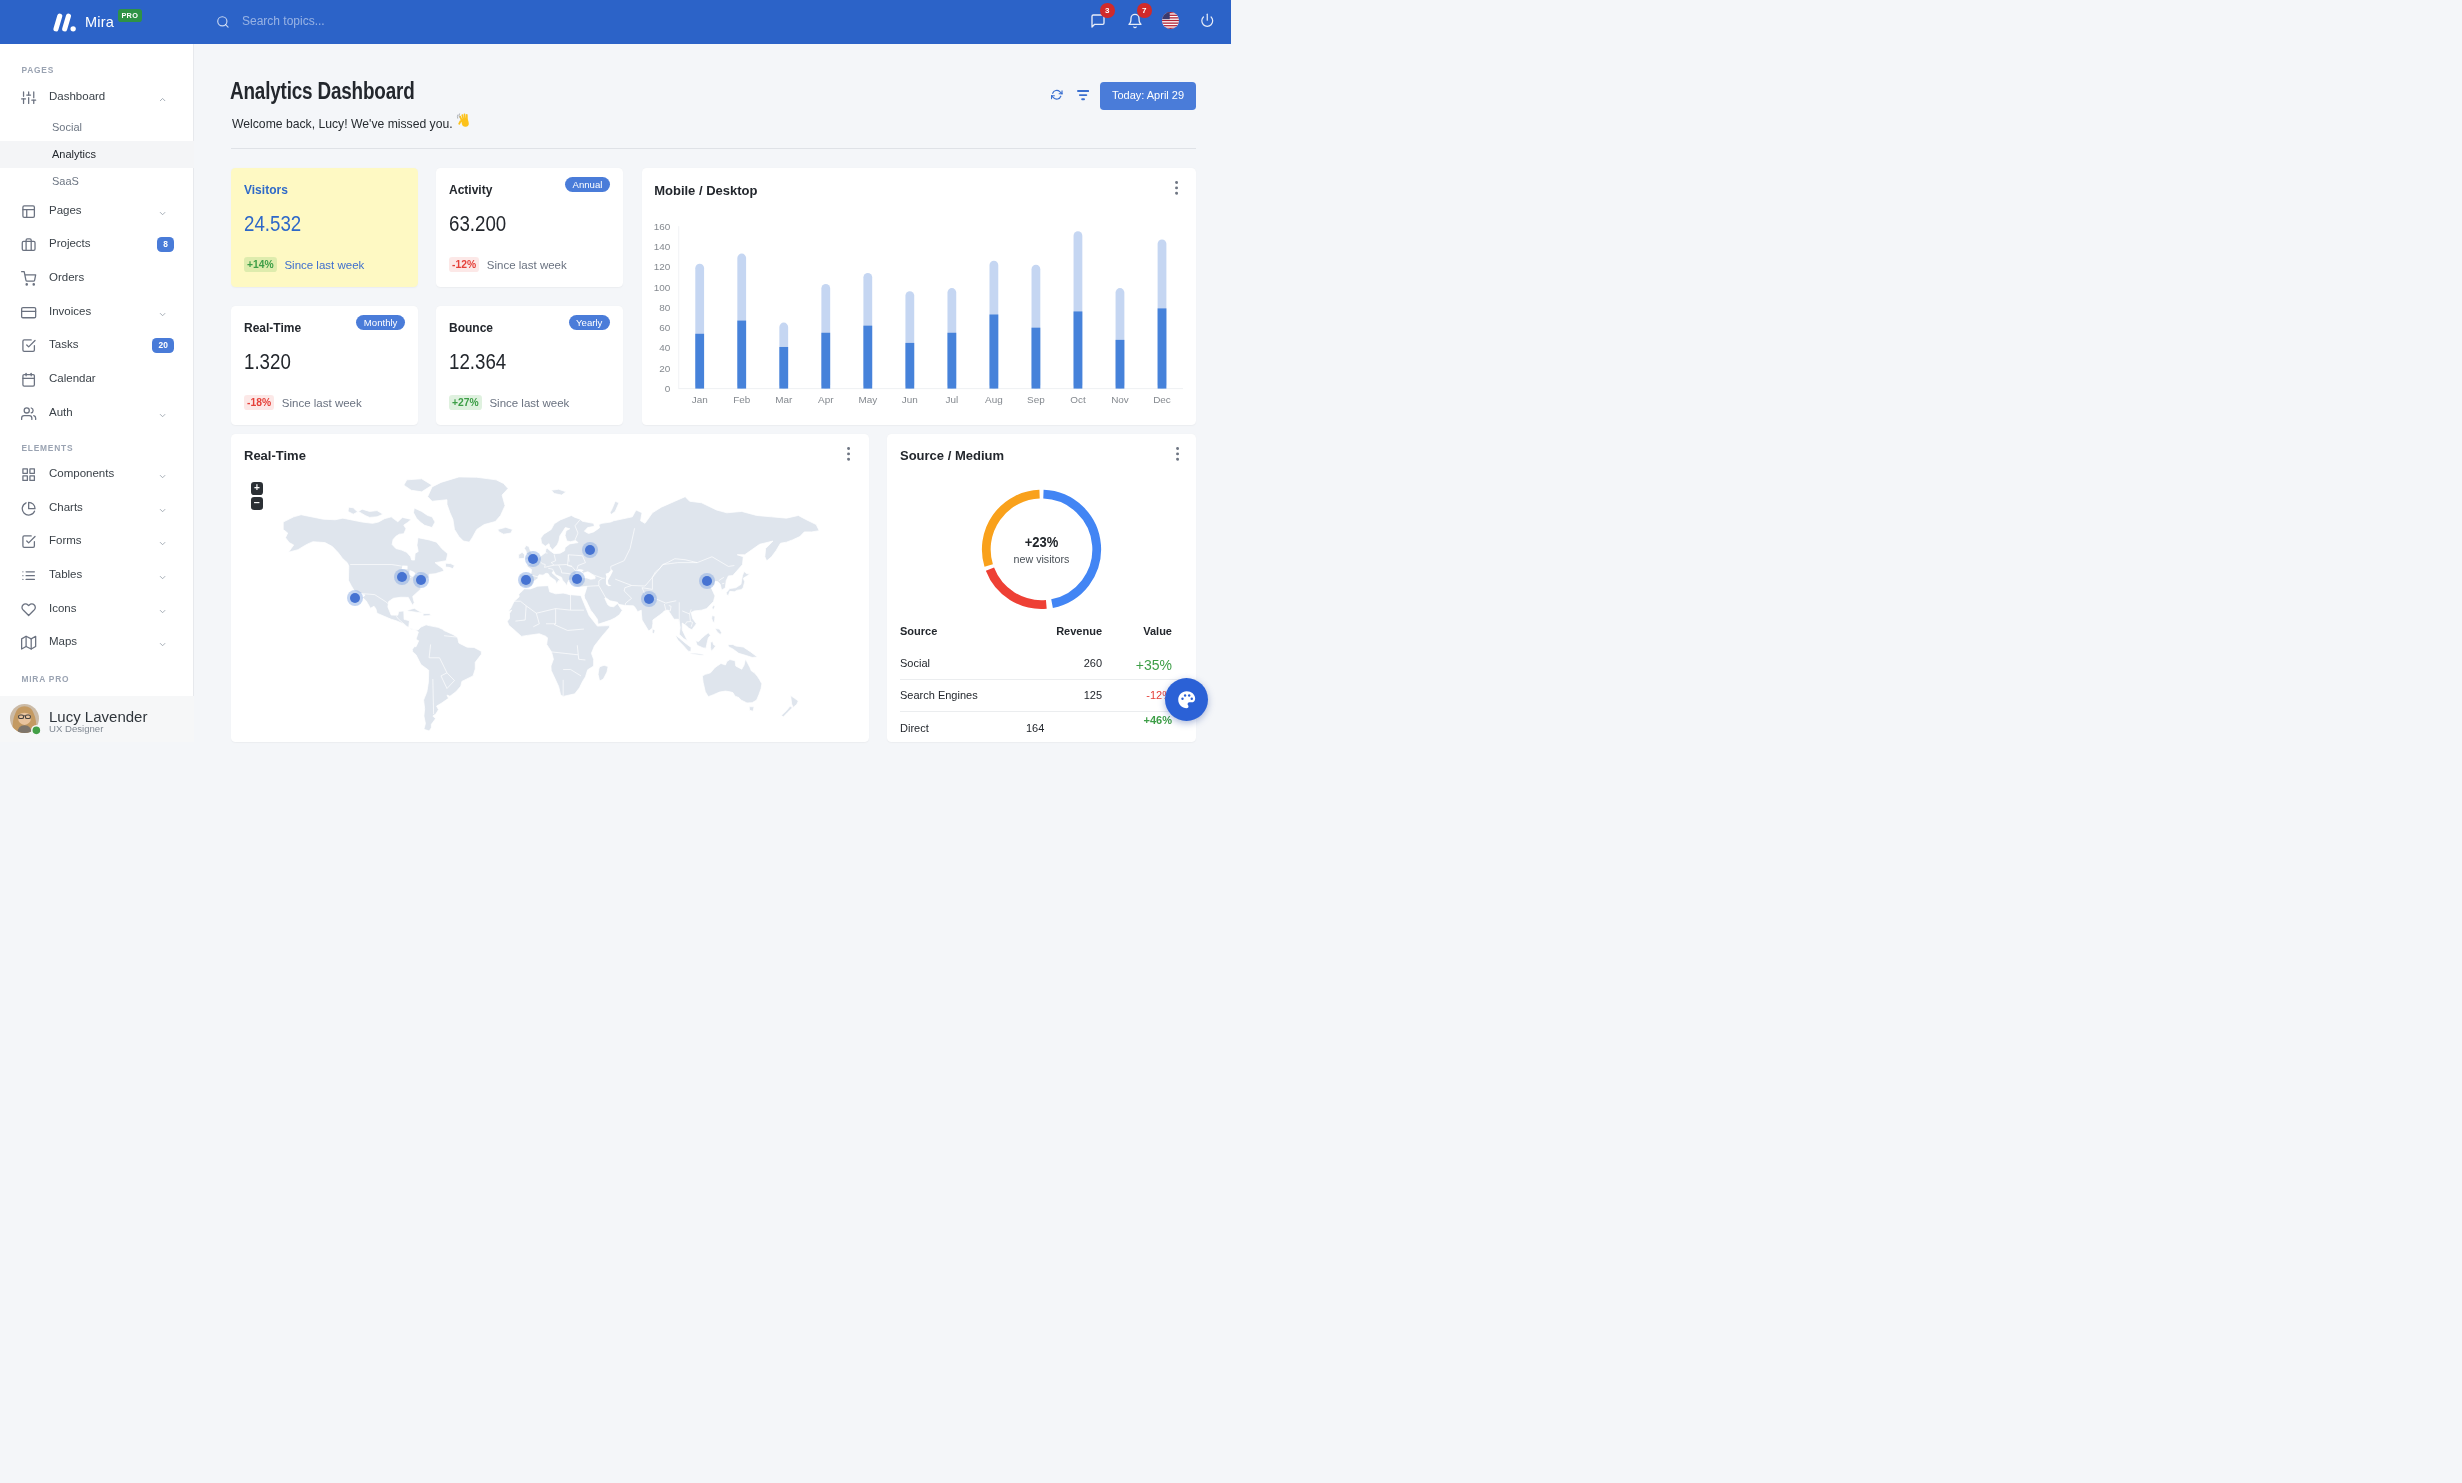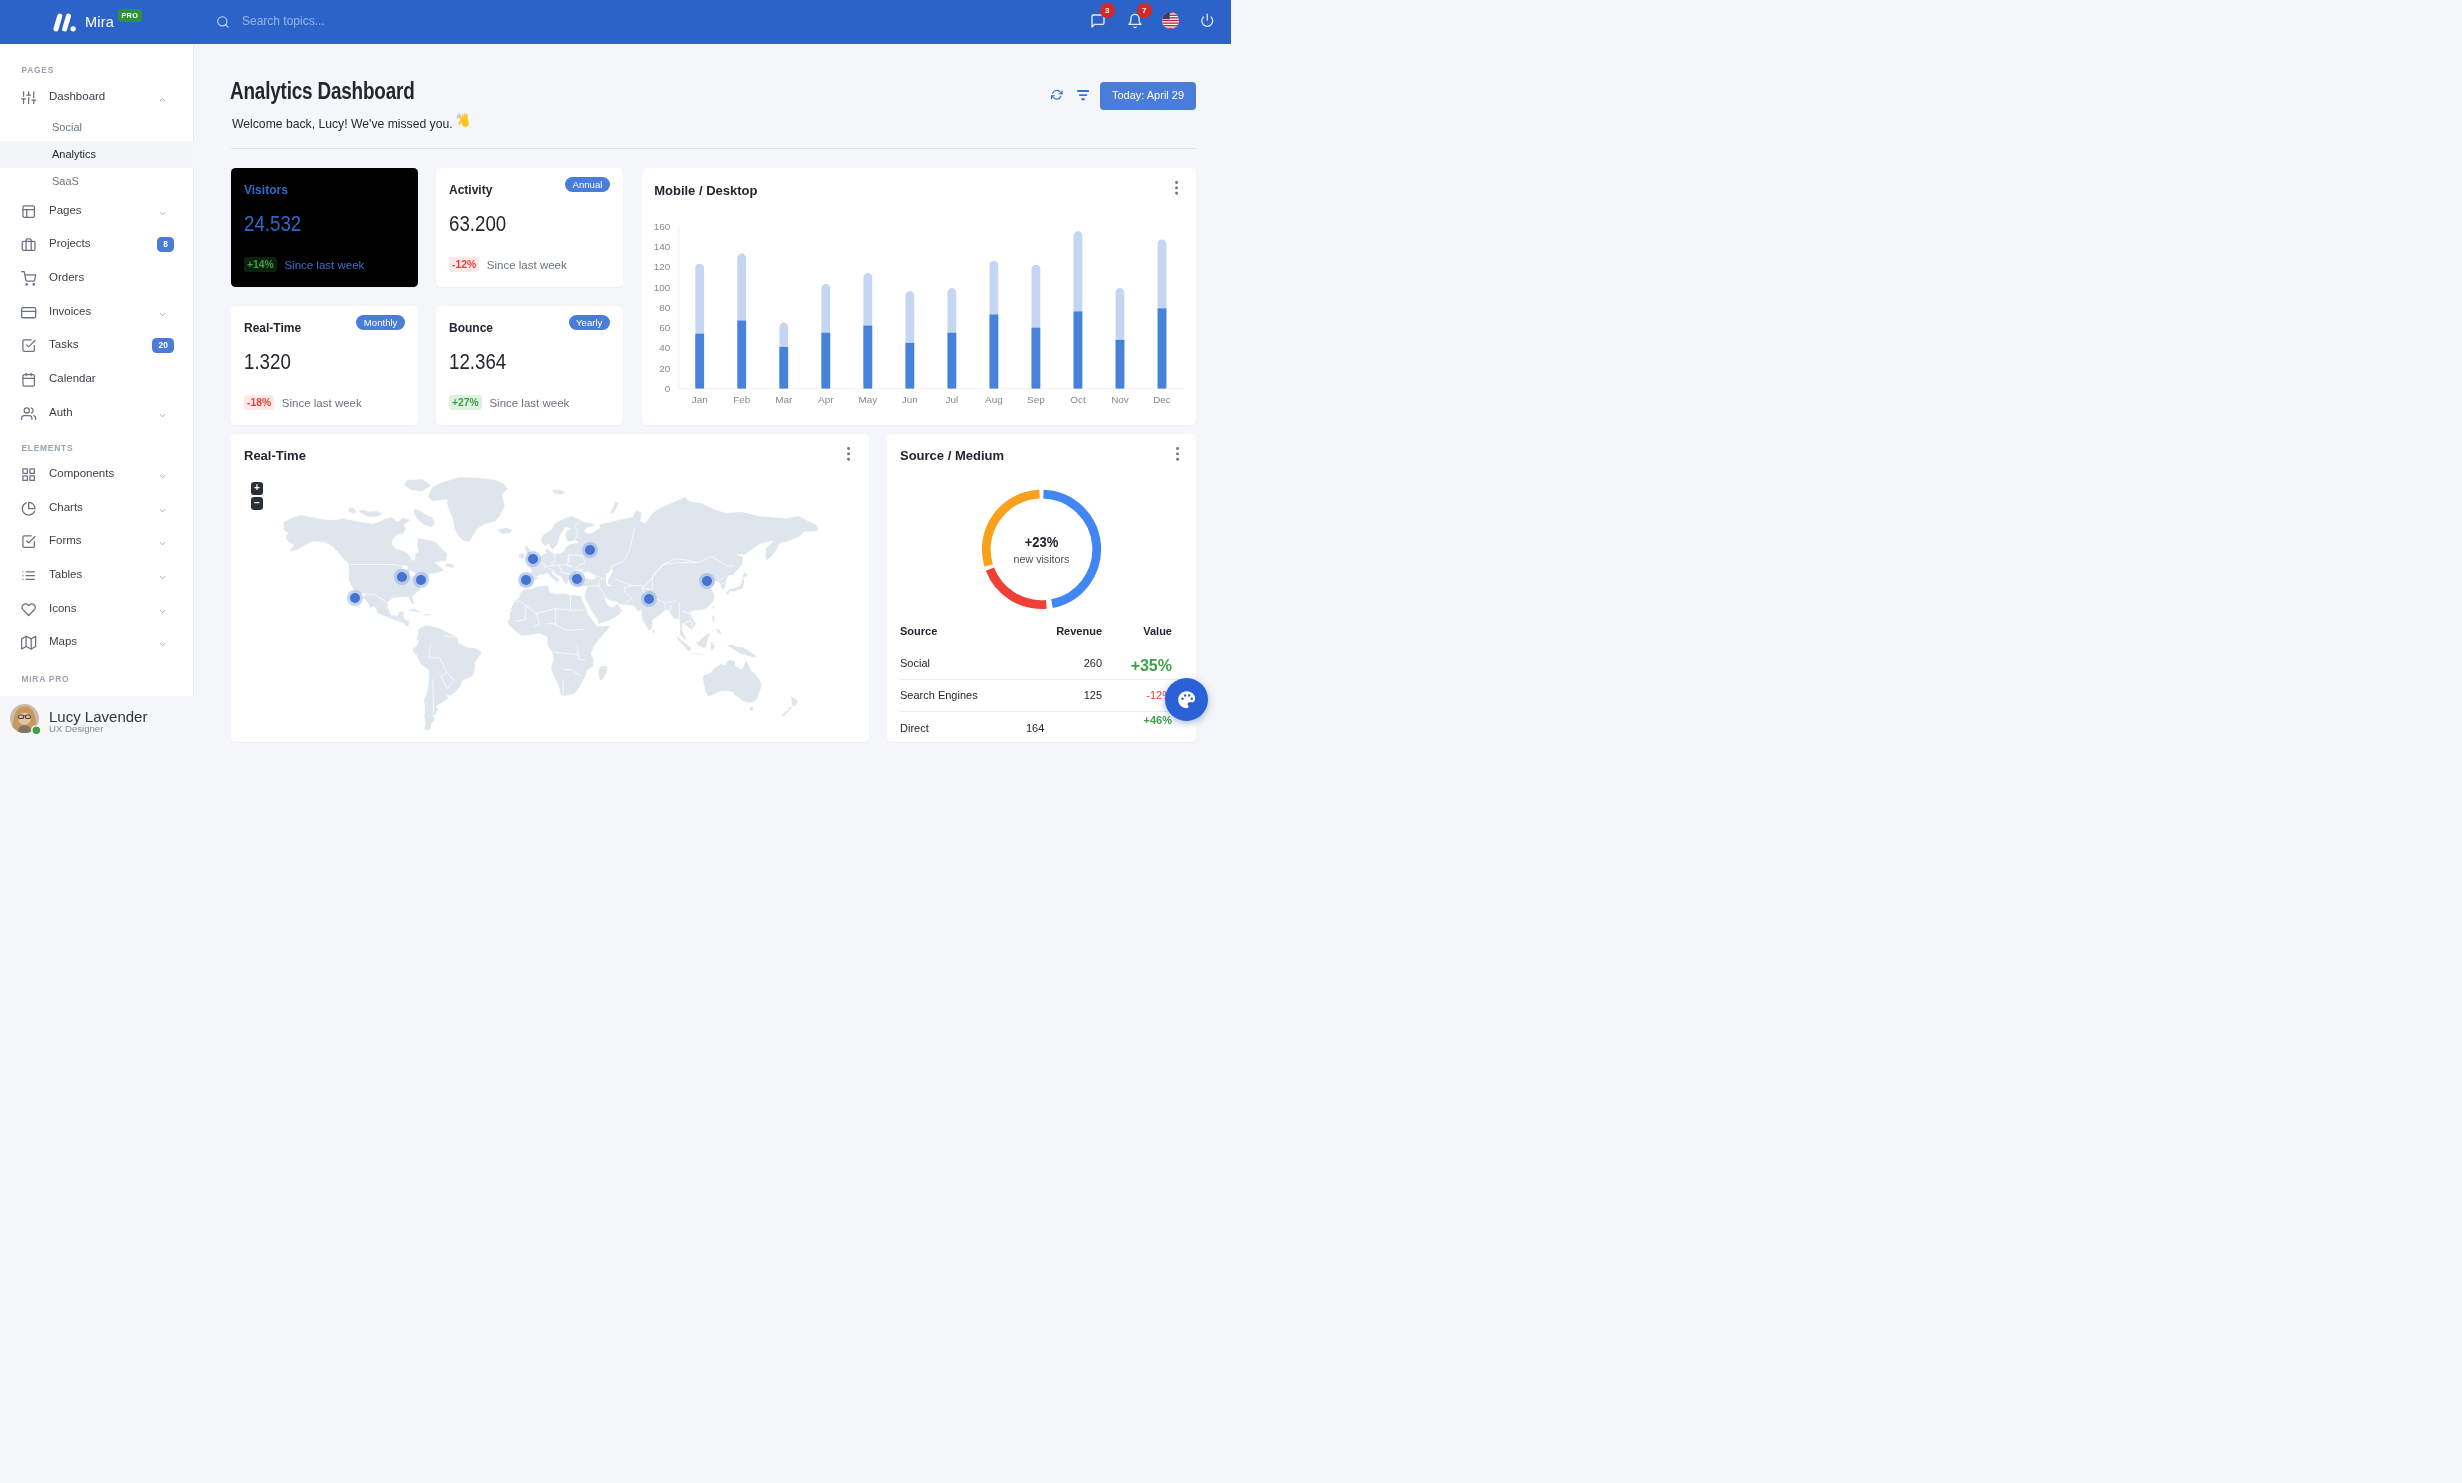--- a/index.html
+++ b/index.html
@@ -23,21 +23,21 @@
 .userbox{position:absolute;left:0;top:652px;width:194px;height:46px;background:#f6f7f8}
 .uname{position:absolute;left:49px;top:12px;font-size:15px;color:#2f353b}
 .urole{position:absolute;left:49px;top:27px;font-size:9.6px;color:#828a94}
 h1{position:absolute;left:230px;top:78px;font-size:23px;font-weight:700;color:#23272d;letter-spacing:-0.2px;transform:scaleX(.82);transform-origin:left top;white-space:nowrap}
 .subtitle{position:absolute;left:232px;top:113px;font-size:12.2px;color:#272c31}
 .hr{position:absolute;left:231px;top:148px;width:965px;height:0.8px;background:#dfe2e7}
 .hicons{position:absolute;top:89px}
 .todaybtn{position:absolute;left:1100px;top:82px;width:96px;height:27.5px;background:#4a7cd9;border-radius:3.8px;color:#fff;font-size:11px;text-align:center;line-height:27.5px}
 .card{position:absolute;background:#fff;border-radius:4.6px;box-shadow:0 0.8px 1.5px rgba(20,25,30,.04)}
 .stat{width:187px;height:119px}
-.stat.primary{background:#000000}
+.stat.primary{background:#fef9c3}
 .stitle{position:absolute;left:13px;top:15.3px;width:161px;font-size:12px;font-weight:600;color:#23272d}
 .stat.primary .stitle{color:#2f6ac8}
 .pillbadge{position:absolute;right:0;top:-6.1px;background:#4a7cd9;color:#fff;font-size:9.6px;font-weight:400;line-height:9.6px;padding:2.7px 7.6px;border-radius:7.6px}
 .snum{position:absolute;left:13px;top:43px;font-size:22px;color:#23272d;transform:scaleX(.85);transform-origin:left top}
 .stat.primary .snum{color:#2e68c8}
 .srow{position:absolute;left:13px;top:89px;display:flex;align-items:center}
 .delta{font-size:10.3px;font-weight:700;line-height:10px;padding:2.7px 3.1px;border-radius:3.1px}
 .delta.up{color:#3d9e47;background:rgba(76,175,80,.18)}
 .delta.down{color:#e5413a;background:rgba(229,65,58,.12)}
 .stat.primary .delta.up{background:rgba(76,175,80,.18)}
@@ -435,21 +435,21 @@
       <path d="M208.30 222.98A72.25 72.25 0 0 1 134.55 176.89" fill="none" stroke="#ee4035" stroke-width="11.5"></path>
       <path d="M132.91 172.12A72.25 72.25 0 0 1 199.48 78.79" fill="none" stroke="#f9a11b" stroke-width="11.5"></path>
     </svg>
     <div style="position:absolute;left:0;top:99px;width:309px;text-align:center;font-size:15.3px;font-weight:700;color:#22262b;transform:scaleX(.85)">+23%</div>
     <div style="position:absolute;left:0;top:119px;width:309px;text-align:center;font-size:10.7px;color:#495057">new visitors</div>
     <div style="position:absolute;left:13px;top:191px;font-size:11px;font-weight:700;color:#23272d">Source</div>
     <div style="position:absolute;left:139px;top:191px;width:76px;text-align:right;font-size:11px;font-weight:700;color:#23272d">Revenue</div>
     <div style="position:absolute;left:223px;top:191px;width:62px;text-align:right;font-size:11px;font-weight:700;color:#23272d">Value</div>
     <div style="position:absolute;left:13px;top:223px;font-size:11px;font-weight:400;color:#23272d">Social</div>
     <div style="position:absolute;left:139px;top:223px;width:76px;text-align:right;font-size:11px;font-weight:400;color:#23272d">260</div>
-    <div style="position:absolute;left:223px;top:223px;width:62px;text-align:right;font-size:16px;font-weight:700;color:#3d9e47">+35%</div>
+    <div style="position:absolute;left:223px;top:223px;width:62px;text-align:right;font-size:14px;font-weight:400;color:#3d9e47">+35%</div>
     <div style="position:absolute;left:13px;top:255px;font-size:11px;font-weight:400;color:#23272d">Search Engines</div>
     <div style="position:absolute;left:139px;top:255px;width:76px;text-align:right;font-size:11px;font-weight:400;color:#23272d">125</div>
     <div style="position:absolute;left:223px;top:255px;width:62px;text-align:right;font-size:11px;font-weight:400;color:#e5413a">-12%</div>
     <div style="position:absolute;left:13px;top:288px;font-size:11px;font-weight:400;color:#23272d">Direct</div>
     <div style="position:absolute;left:139px;top:288px;width:76px;text-align:left;font-size:11px;font-weight:400;color:#23272d">164</div>
     <div style="position:absolute;left:223px;top:280px;width:62px;text-align:right;font-size:11px;font-weight:700;color:#3d9e47">+46%</div>
     <div style="position:absolute;left:13px;top:245px;width:296px;height:0.8px;background:#ebedef"></div>
     <div style="position:absolute;left:13px;top:277px;width:296px;height:0.8px;background:#ebedef"></div>
   </div>
 <div class="fab">

